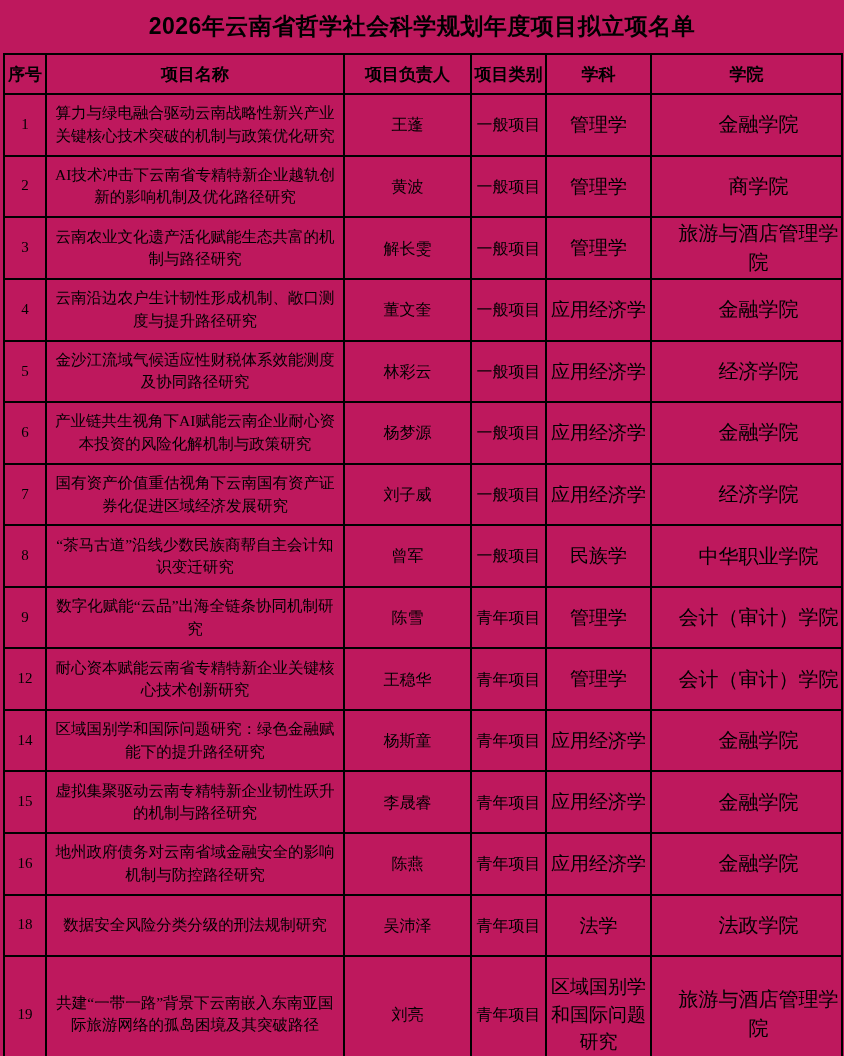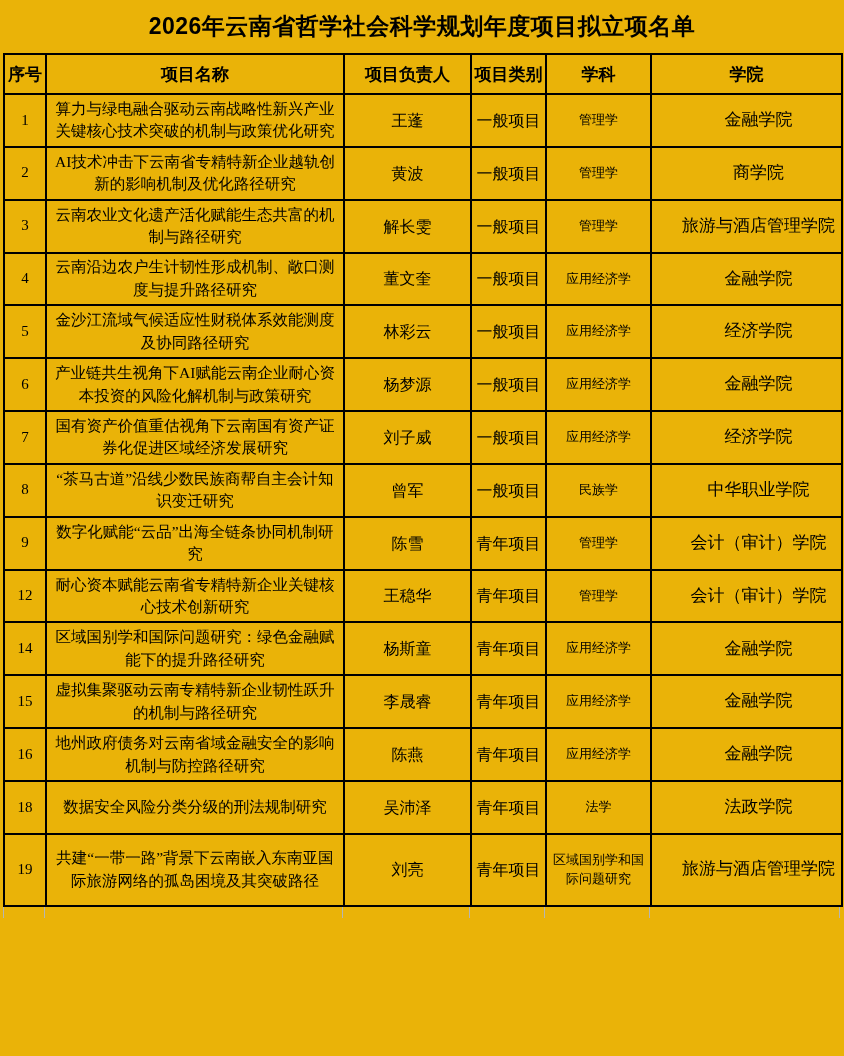--- a/index.html
+++ b/index.html
@@ -3,21 +3,21 @@
 <meta charset="utf-8">
 <style>
   * { margin: 0; padding: 0; box-sizing: border-box; }
   html, body {
     width: 844px; height: 1056px;
     background: #ffffff;
     overflow: hidden;
     font-family: "Liberation Serif", "DejaVu Serif", serif;
     color: #000;
   }
-  .page { width: 844px; height: 1056px; background: #eab308; }
+  .page { width: 844px; height: 1056px; background: #be185d; }
   .title-bar {
     height: 53px;
     display: flex;
     align-items: center;
     justify-content: center;
   }
   .title-bar h1 {
     font-family: "Liberation Sans", "DejaVu Sans", sans-serif;
     font-weight: 700;
     font-size: 23px;
@@ -40,22 +40,22 @@
   }
   .roster thead tr { height: 40px; padding-left: 36px; }
   .roster tbody tr { height: 50px; }
   .roster th {
     font-size: 17px;
     font-weight: 700;
   }
   .roster td { font-size: 16px; line-height: 1.45; }
   .roster td.col-no { font-size: 15px; }
   .roster td.col-name { font-size: 15.5px; padding: 0 2px; margin-left: 8px; }
-  .roster td.col-discipline { font-size: 13px; padding: 16px 1px; }
-  .roster td.col-college { font-size: 17px; padding-left: 26px; }
+  .roster td.col-discipline { font-size: 19px; padding: 16px 1px; }
+  .roster td.col-college { font-size: 20px; padding-left: 26px; }
   
   .partial-row {
     margin-left: 3px;
     width: 838px;
     height: 11px;
     display: flex;
   }
   .partial-row .pcell {
     border-right: 1px solid #b5b5b5;
     height: 100%;

